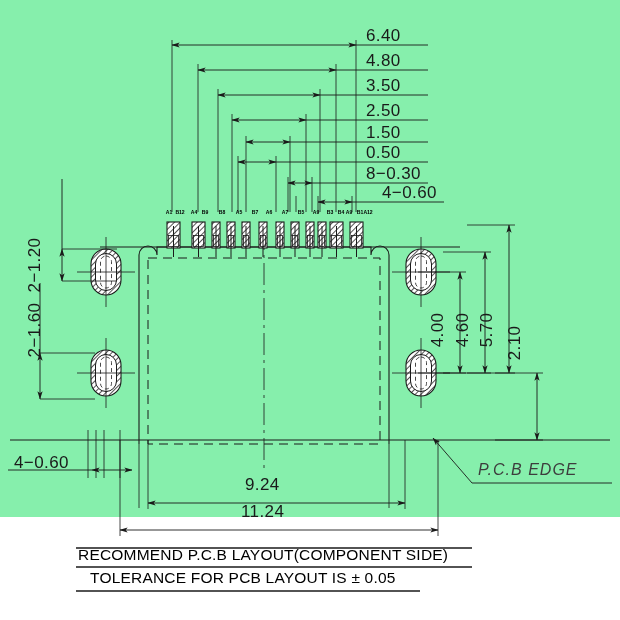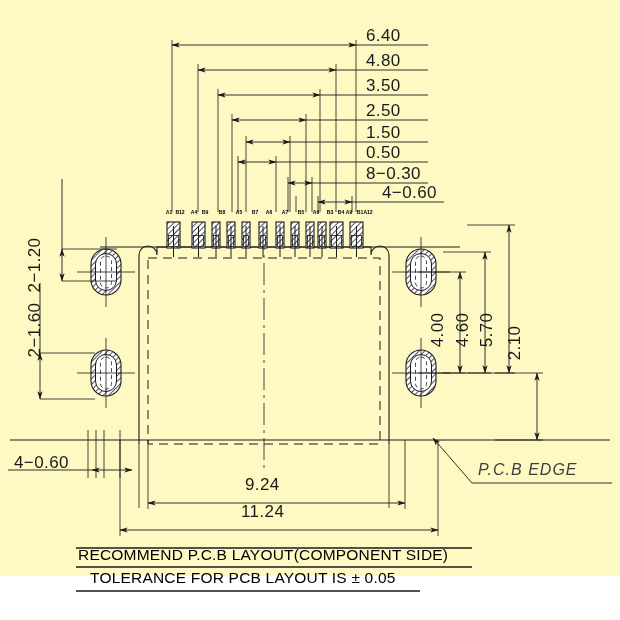--- a/index.html
+++ b/index.html
@@ -9,22 +9,22 @@
   }
   body {
     font-family: "Liberation Sans", sans-serif;
     width: 620px;
     height: 620px;
     overflow: hidden;
   }
   #drawing-root {
     position: relative;
     width: 620px;
-    height: 576px;
-    background: #fef9c3;
+    height: 517px;
+    background: #86efac;
   }
   svg.sheet {
     position: absolute;
     left: 0;
     top: 0;
     width: 620px;
     height: 620px;
     display: block;
   }
   .dimtext {

